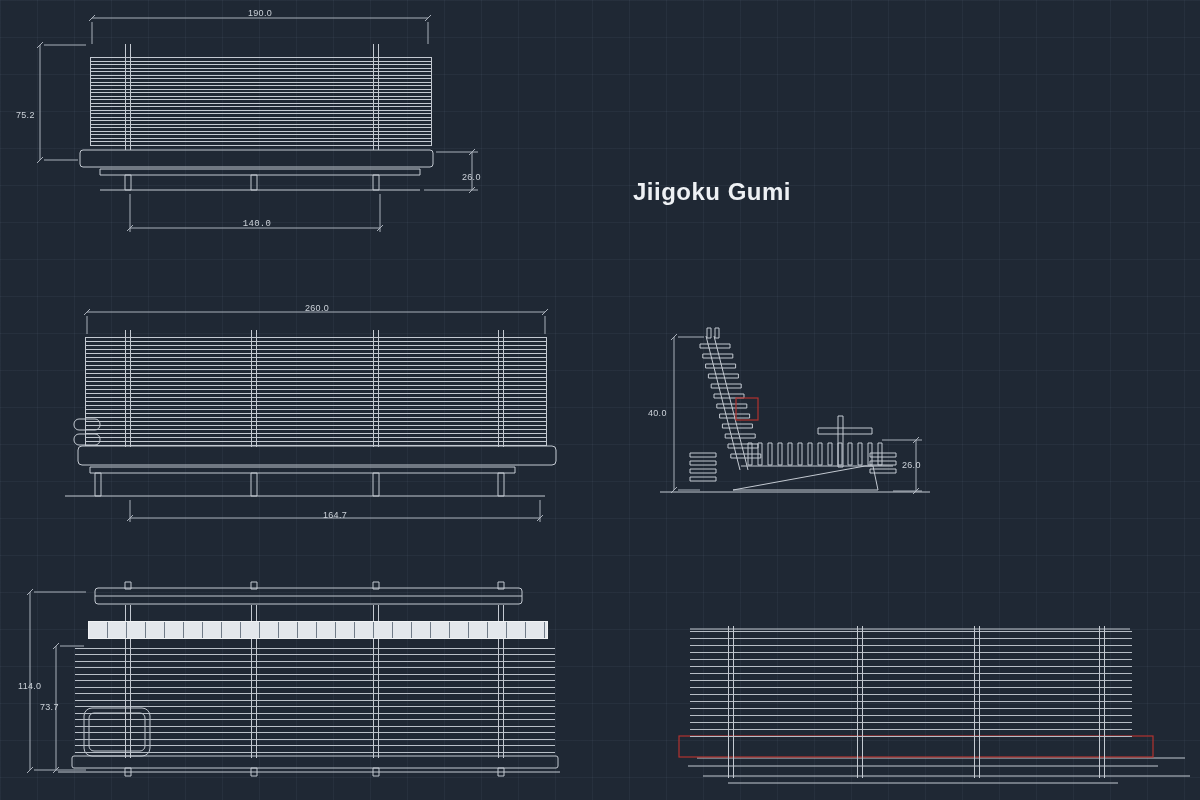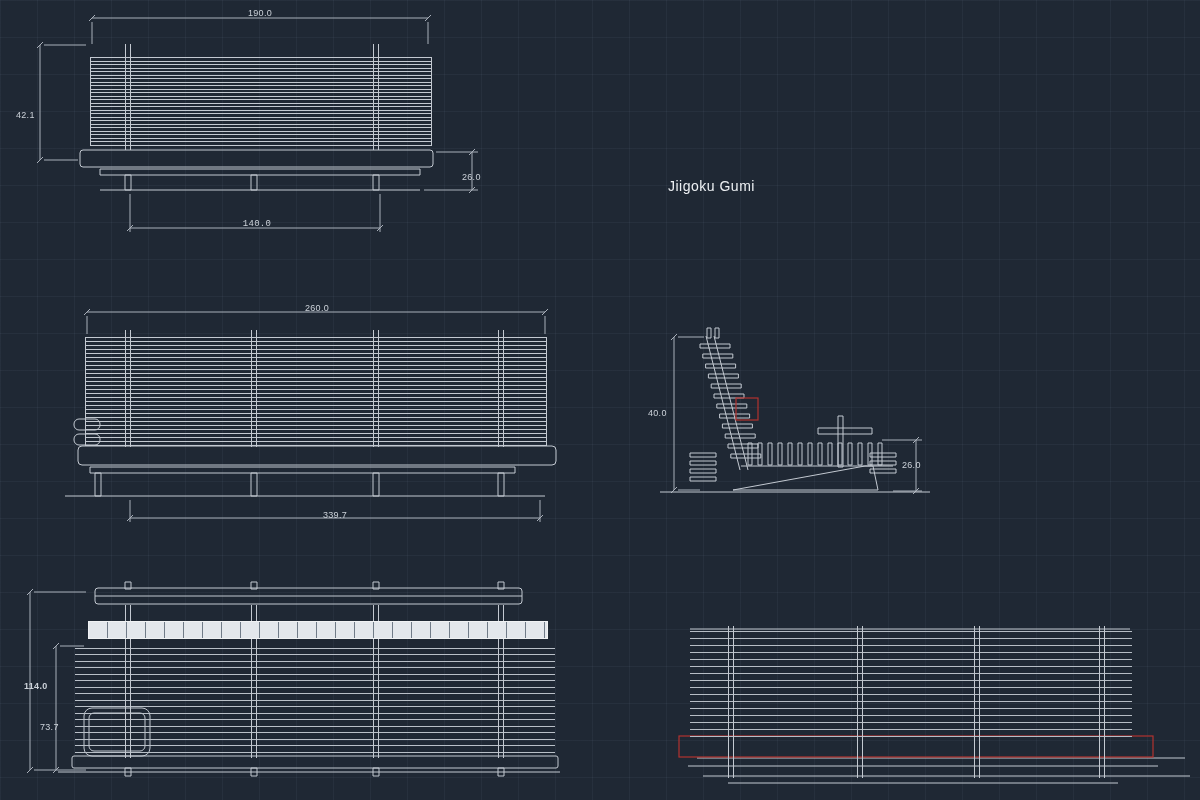--- a/index.html
+++ b/index.html
@@ -14,21 +14,21 @@
   svg{position:absolute;left:0;top:0;}
   .geo{stroke:#c3c9d1;stroke-width:1;fill:none;}
   .dim{stroke:#a9b0ba;stroke-width:1;fill:none;}
   .red{stroke:#b23230;stroke-width:1.2;fill:none;}
   .dl{
     position:absolute;font-size:9px;line-height:10px;color:#ccd2d9;
     white-space:nowrap;letter-spacing:0.3px;
   }
   .ctr{transform:translateX(-50%);}
   .title{
-    position:absolute;left:668px;top:178px;font-size:14px;font-weight:400;
+    position:absolute;left:633px;top:178px;font-size:24px;font-weight:700;
     color:#eef1f4;letter-spacing:0.5px;
   }
   
   .stack{
     position:absolute;
     border-left:1px solid #c3c9d1;border-right:1px solid #c3c9d1;
   }
   .stack.p7{background:repeating-linear-gradient(to bottom,#c3c9d1 0 1px,transparent 1px 4px,#c3c9d1 4px 5px,transparent 5px 7px);}
   .stack.p8{background:repeating-linear-gradient(to bottom,#c3c9d1 0 1px,transparent 1px 4px,#c3c9d1 4px 5px,transparent 5px 8px);}
   
@@ -137,28 +137,28 @@
   <div class="post" style="left:498px;top:605px;height:153px;"></div>
 
   <div class="strip"></div>
 
   <div class="post" style="left:728px;top:626px;height:152px;"></div>
   <div class="post" style="left:857px;top:626px;height:152px;"></div>
   <div class="post" style="left:974px;top:626px;height:152px;"></div>
   <div class="post" style="left:1099px;top:626px;height:152px;"></div>
 
   <span class="dl ctr" style="left:260px;top:8px;">190.0</span>
-  <span class="dl" style="left:16px;top:110px;">42.1</span>
+  <span class="dl" style="left:16px;top:110px;">75.2</span>
   <span class="dl" style="left:462px;top:172px;">26.0</span>
   <span class="dl ctr" style="left:257px;top:219px;font-family:Liberation Mono, monospace;">140.0</span>
 
   <span class="dl ctr" style="left:317px;top:303px;text-align:right;">260.0</span>
-  <span class="dl ctr" style="left:335px;top:510px;">339.7</span>
+  <span class="dl ctr" style="left:335px;top:510px;">164.7</span>
 
   <span class="dl" style="left:648px;top:408px;">40.0</span>
   <span class="dl" style="left:902px;top:460px;">26.0</span>
 
-  <span class="dl" style="left:24px;top:681px;font-weight:bold;">114.0</span>
-  <span class="dl" style="left:40px;top:702px;margin-top:20px;">73.7</span>
+  <span class="dl" style="left:18px;top:681px;">114.0</span>
+  <span class="dl" style="left:40px;top:702px;">73.7</span>
 
   <div class="title">Jiigoku Gumi</div>
 
 </div>
 
 </body></html>

